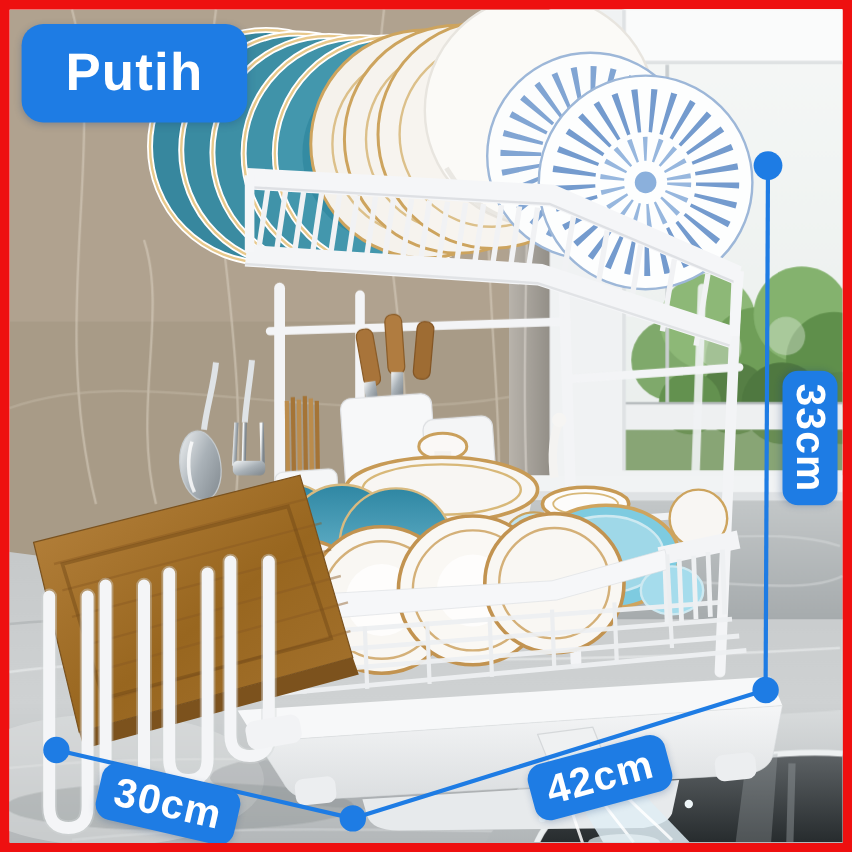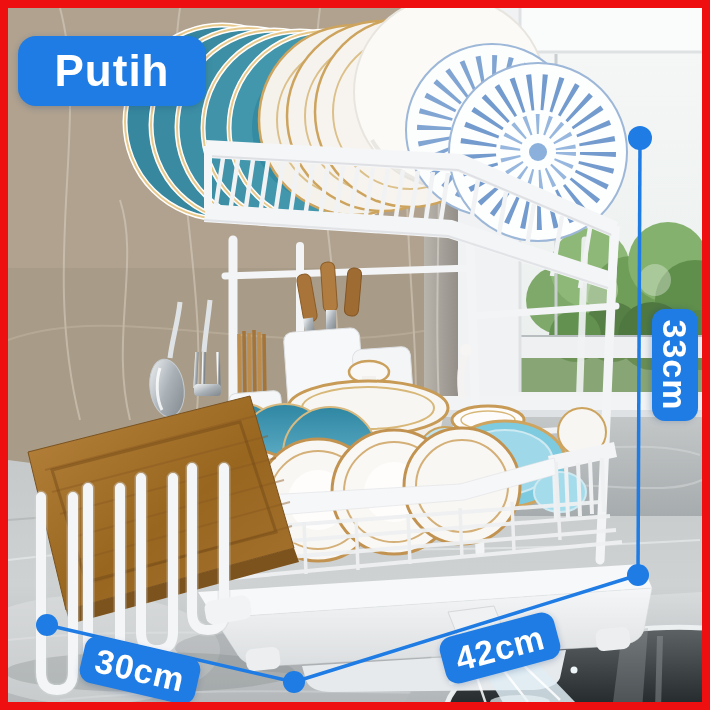--- a/index.html
+++ b/index.html
@@ -8,21 +8,21 @@
     position:relative; width:710px; height:710px; box-sizing:border-box;
     border:8px solid var(--border); overflow:hidden; background:#fff;
     font-family:"Liberation Sans", sans-serif;
   }
   .scene-svg { position:absolute; left:0; top:0; width:694px; height:694px; display:block; }
   .chip {
     position:absolute; display:flex; align-items:center; justify-content:center;
     background:var(--accent); color:#fff; font-weight:bold;
     box-shadow:0 2px 6px rgba(20,60,120,.25);
   }
-  .variant-badge { left:10px; top:28px; width:188px; height:70px; border-radius:18px; font-size:44px; letter-spacing:1px; }
+  .variant-badge { left:10px; top:12px; width:188px; height:82px; border-radius:18px; font-size:44px; letter-spacing:1px; }
   .dim-label { border-radius:13px; font-size:34px; letter-spacing:1px; }
   .dim-height { left:611px; top:334px; width:112px; height:46px; transform:rotate(90deg); }
   .dim-width  { left:433px; top:616px; width:118px; height:48px; transform:rotate(-15deg); }
   .dim-depth  { left:73px;  top:638px; width:118px; height:48px; transform:rotate(13deg); }
   .dim-line { stroke:var(--accent); stroke-width:3.5; fill:none; }
   .dim-dot  { fill:var(--accent); }
 </style>
 </head>
 <body>
 

